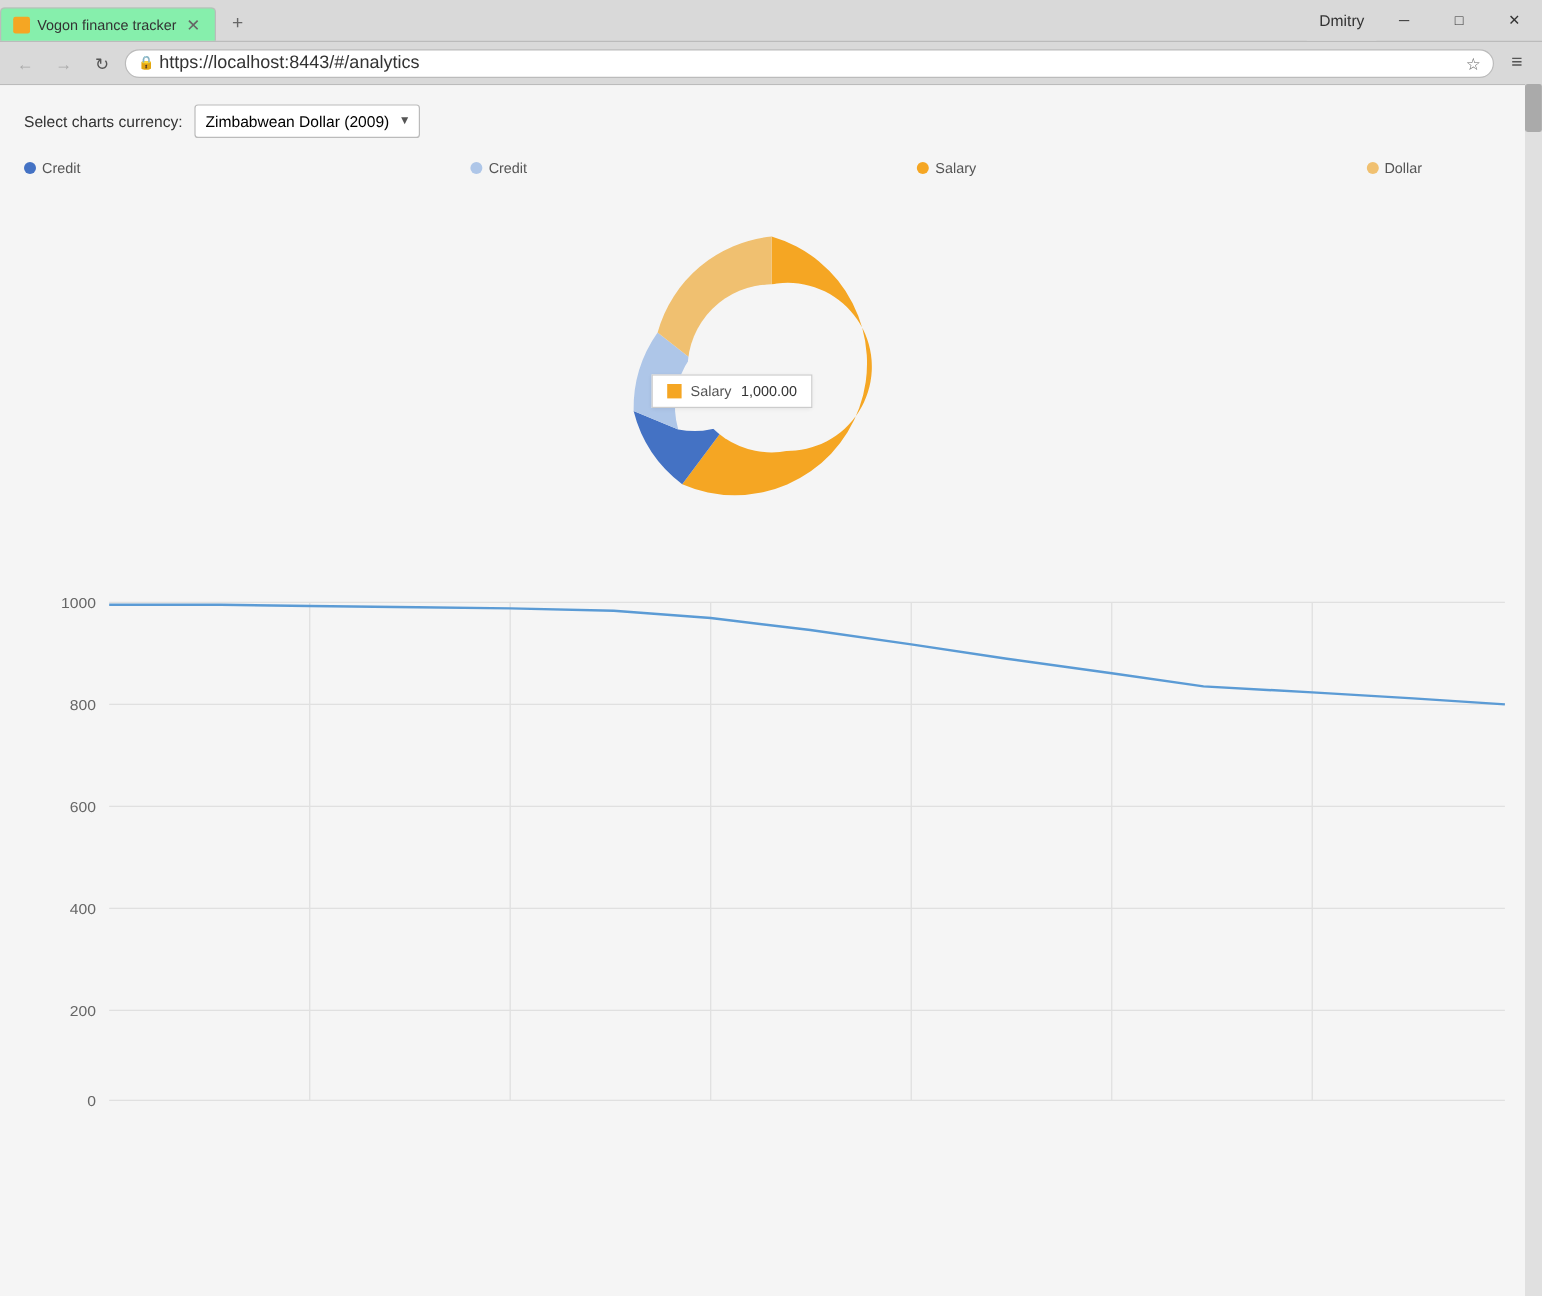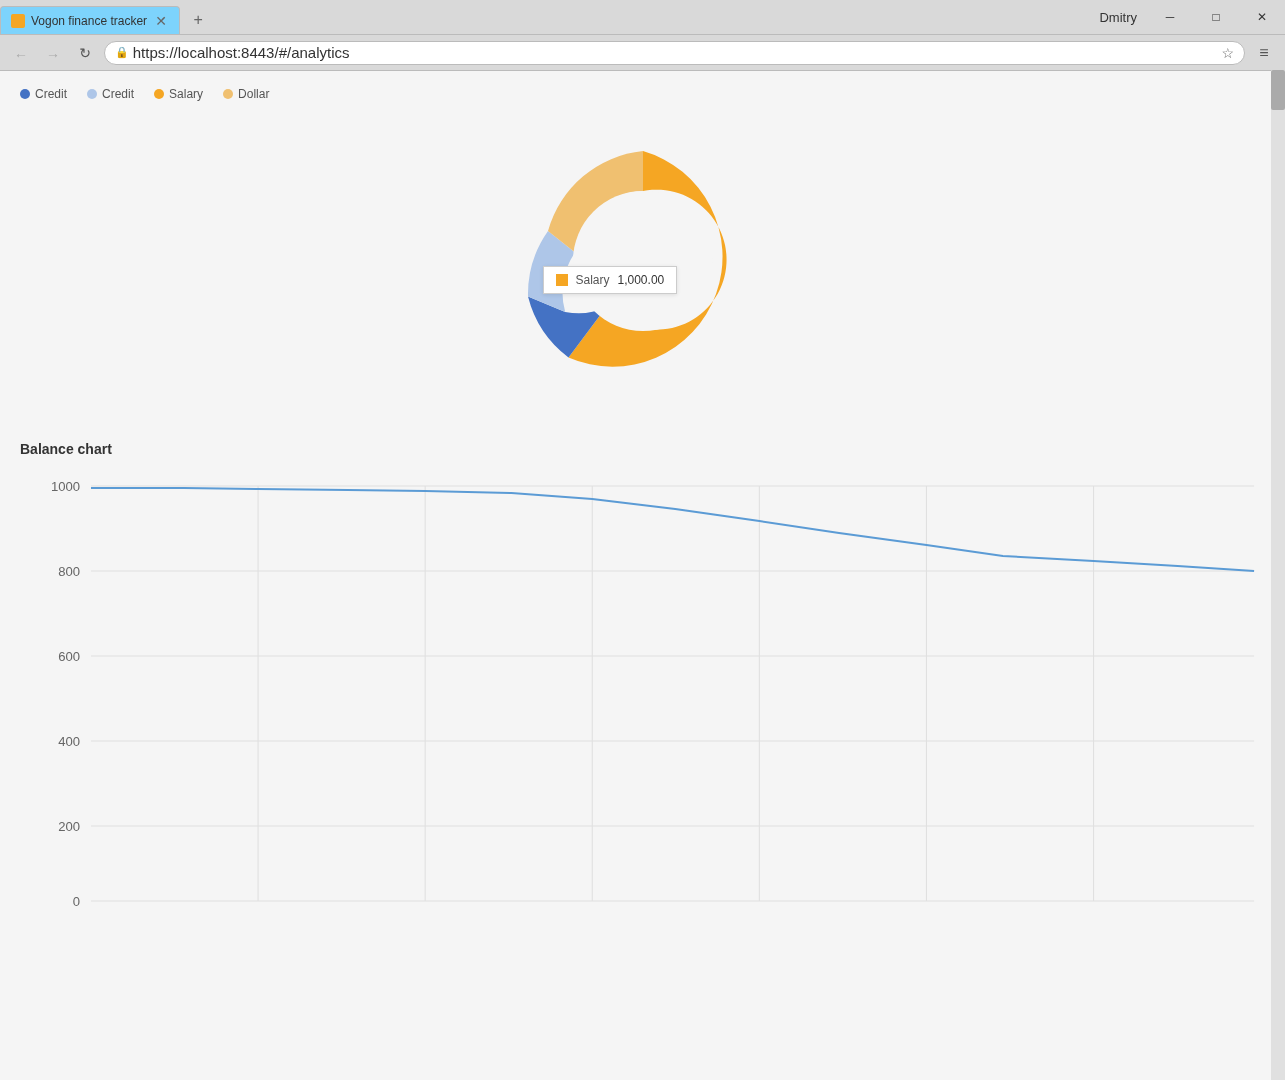--- a/index.html
+++ b/index.html
@@ -18,21 +18,21 @@
     .tab-bar {
       display: flex;
       align-items: flex-end;
       padding: 4px 0 0 0;
       height: 34px;
       background: #d9d9d9;
     }
     .tab {
       display: flex;
       align-items: center;
-      background: #7dd3fc;
+      background: #86efac;
       border: 1px solid #bbb;
       border-bottom: none;
       border-radius: 4px 4px 0 0;
       padding: 4px 10px;
       font-size: 12px;
       min-width: 160px;
       height: 28px;
       gap: 6px;
       text-align: right;
     }
@@ -217,21 +217,21 @@
     }
     .donut-container {
       display: flex;
       flex-direction: column;
       align-items: center;
       position: relative;
     }
     .donut-legend {
       display: flex;
       gap: 20px;
-      justify-content: flex-start;
+      justify-content: space-between;
       width: 100%;
       padding-right: 80px;
       margin-bottom: 10px;
     }
     .legend-item {
       display: flex;
       align-items: center;
       gap: 5px;
       font-size: 12px;
       color: #555;
@@ -338,20 +338,27 @@
       <span class="url-secure">🔒</span>
       <span class="url-text">https://localhost:8443/#/analytics</span>
       <span class="url-star">☆</span>
     </div>
     <div class="menu-btn">≡</div>
   </div>
 </div>
 
 <div class="page-content">
 
+  <div class="currency-selector-row">
+    <label class="currency-label">Select charts currency:</label>
+    <div class="select-wrapper">
+      <select class="currency-select"><option>Zimbabwean Dollar (2009)</option></select>
+      <span class="select-arrow">▼</span>
+    </div>
+  </div>
 
   <div class="chart-section">
 
     <div class="donut-container">
 
       <div class="donut-legend">
         <div class="legend-item">
           <div class="legend-dot" style="background:#4472c4;"></div>
           <span>Credit</span>
         </div>
@@ -387,21 +394,20 @@
         <div class="tooltip-box">
           <div class="tooltip-color" style="background:#f5a623;"></div>
           <span class="tooltip-label">Salary</span>
           <span class="tooltip-value">1,000.00</span>
         </div>
       </div>
     </div>
   </div>
 
   <div class="balance-section">
-    <div class="section-title">Balance chart</div>
 
     <div class="balance-chart-area">
       <svg class="balance-svg" viewBox="0 0 1140 440" preserveAspectRatio="none">
 
         <text x="55" y="20" font-size="12" fill="#666" text-anchor="end">1000</text>
         <text x="55" y="105" font-size="12" fill="#666" text-anchor="end">800</text>
         <text x="55" y="190" font-size="12" fill="#666" text-anchor="end">600</text>
         <text x="55" y="275" font-size="12" fill="#666" text-anchor="end">400</text>
         <text x="55" y="360" font-size="12" fill="#666" text-anchor="end">200</text>
         <text x="55" y="435" font-size="12" fill="#666" text-anchor="end">0</text>

